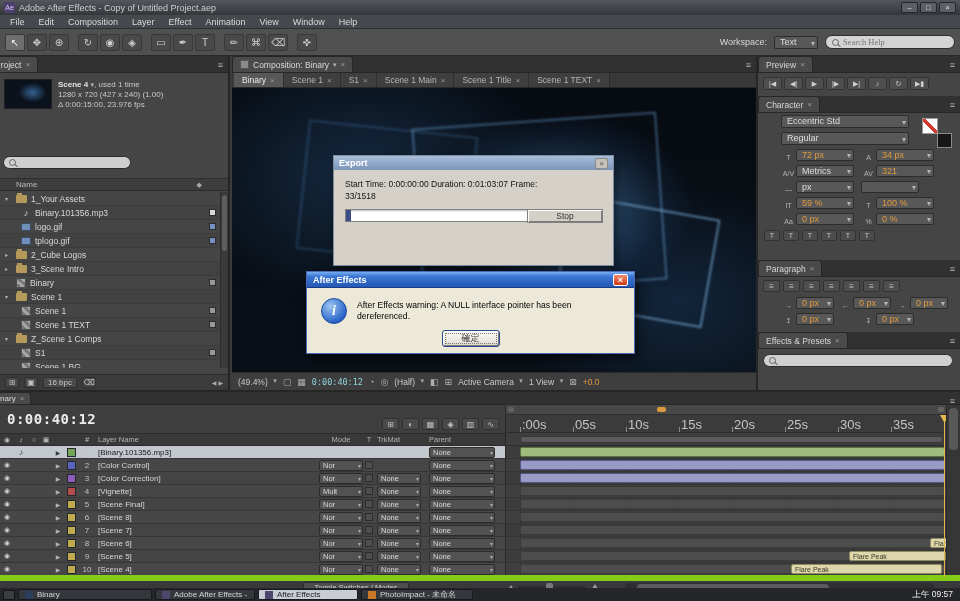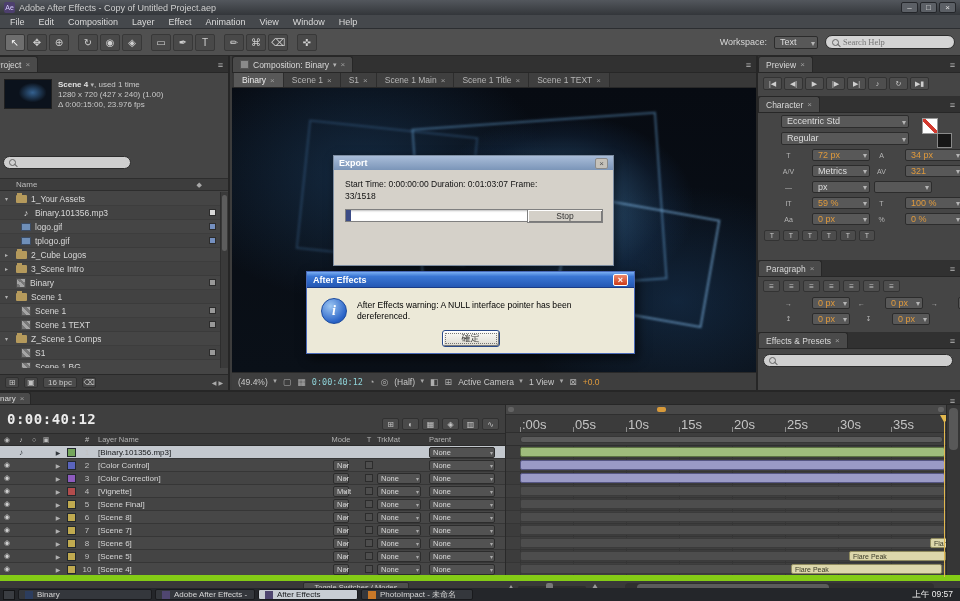--- a/index.html
+++ b/index.html
@@ -89,21 +89,21 @@
 .ctc{color:#8fd3d8;font-family:"DejaVu Sans Mono",monospace;font-size:8.5px}
 
 
 .rpanel{position:absolute;left:756px;width:204px;background:#454545;border-left:2px solid #262626}
 .preview-panel{top:56px;height:40px}
 .transport{display:flex;gap:2px;padding:4px 5px}
 .pbtn{width:19px;height:13px;background:#4e4e4e;border:1px solid #333;border-radius:2px;color:#cfcfcf;font-size:7px;display:flex;align-items:center;justify-content:center}
 .character-panel{top:96px;height:164px}
 .crow{display:flex;align-items:center;gap:4px;padding:2px 23px}
 .cicon{width:15px;font-style:normal;font-size:7px;color:#b5b5b5;flex:none;text-align:center}
-.cf{display:flex;align-items:center;gap:16px;flex:1}
+.cf{display:flex;align-items:flex-end;gap:0;flex:1}
 .val{width:58px;height:12px;line-height:10px}
 .font-dd{width:128px;height:13px}
 .swatches{position:absolute;right:8px;top:22px;width:30px;height:30px}
 .sw-back{position:absolute;right:0;bottom:0;width:15px;height:15px;background:#161616;border:1px solid #8a8a8a}
 .sw-front{position:absolute;left:0;top:0;width:16px;height:16px;background:#fff;border:1px solid #9a9a9a;background-image:linear-gradient(45deg,transparent 42%,#d33a2f 42%,#d33a2f 58%,transparent 58%)}
 .fauxrow{display:flex;gap:3px;padding:3px 6px}
 .faux{width:16px;height:11px;background:#4c4c4c;border:1px solid #333;border-radius:2px;color:#c8c8c8;font-size:7px;display:flex;align-items:center;justify-content:center}
 .paragraph-panel{top:260px;height:72px}
 .alignrow{display:flex;gap:3px;padding:3px 5px}
 .abtn{width:17px;height:12px;background:#4e4e4e;border:1px solid #333;border-radius:2px;color:#c6c6c6;font-size:8px;display:flex;align-items:center;justify-content:center}
@@ -153,21 +153,21 @@
 .hic{font-size:7px;color:#bcbcbc}
 .tl-rows{position:absolute;top:54px;left:0;width:505px;height:130px}
 .lrow{display:flex;align-items:center;height:13px;background:#444;border-bottom:1px solid #363636;font-size:8px;color:#d6d6d6}
 .lrow:nth-child(even){background:#474747}
 .lrow .c-eye{font-size:7px;color:#cfcfcf}
 .lrow .c-aud{font-size:8px;color:#cfcfcf}
 .lrow.selected{background:#c3c8ce;color:#17191c}
 .lrow.selected .c-eye,.lrow.selected .c-aud,.lrow.selected .c-arr{color:#33383d}
 .mini-dd{position:relative;height:11px;line-height:9px;background:#525252;border:1px solid #2c2c2c;border-radius:2px;padding:0 9px 0 3px;font-size:7.5px;color:#d8d8d8;white-space:nowrap}
 .mini-dd::after{content:"▾";position:absolute;right:1px;top:1px;font-size:6px;color:#aaa}
-.mdd-mode{width:16px}.mdd-tm{width:44px}.mdd-par{width:66px}
+.mdd-mode{width:44px}.mdd-tm{width:44px}.mdd-par{width:66px}
 .tbox{width:8px;height:8px;background:#4e4e4e;border:1px solid #2c2c2c;display:block}
 .tl-right{position:absolute;left:505px;top:13px;width:441px;height:172px;background:#3c3c3c;border-left:1px solid #292929;overflow:hidden}
 .navigator{height:10px;background:#484848;border-bottom:1px solid #2f2f2f;position:relative}
 .navigator::before,.navigator::after{content:"";position:absolute;top:2px;width:6px;height:5px;background:#636363;border-radius:2px}
 .navigator::before{left:2px}.navigator::after{right:2px}
 .nav-marker{position:absolute;left:151px;top:2px;width:9px;height:5px;background:#d89a3a;border-radius:2px}
 .ruler{height:18px;background:#3b3b3b;border-bottom:1px solid #2e2e2e;position:relative}
 .rlabel{position:absolute;top:2px;font-size:13px;color:#c4c4c4}
 .rlabel::after{content:"";position:absolute;left:-2px;top:10px;width:1px;height:5px;background:#8a8a8a}
 .workarea-row{height:13px;background:#3e3e3e;border-bottom:1px solid #2e2e2e;position:relative}

